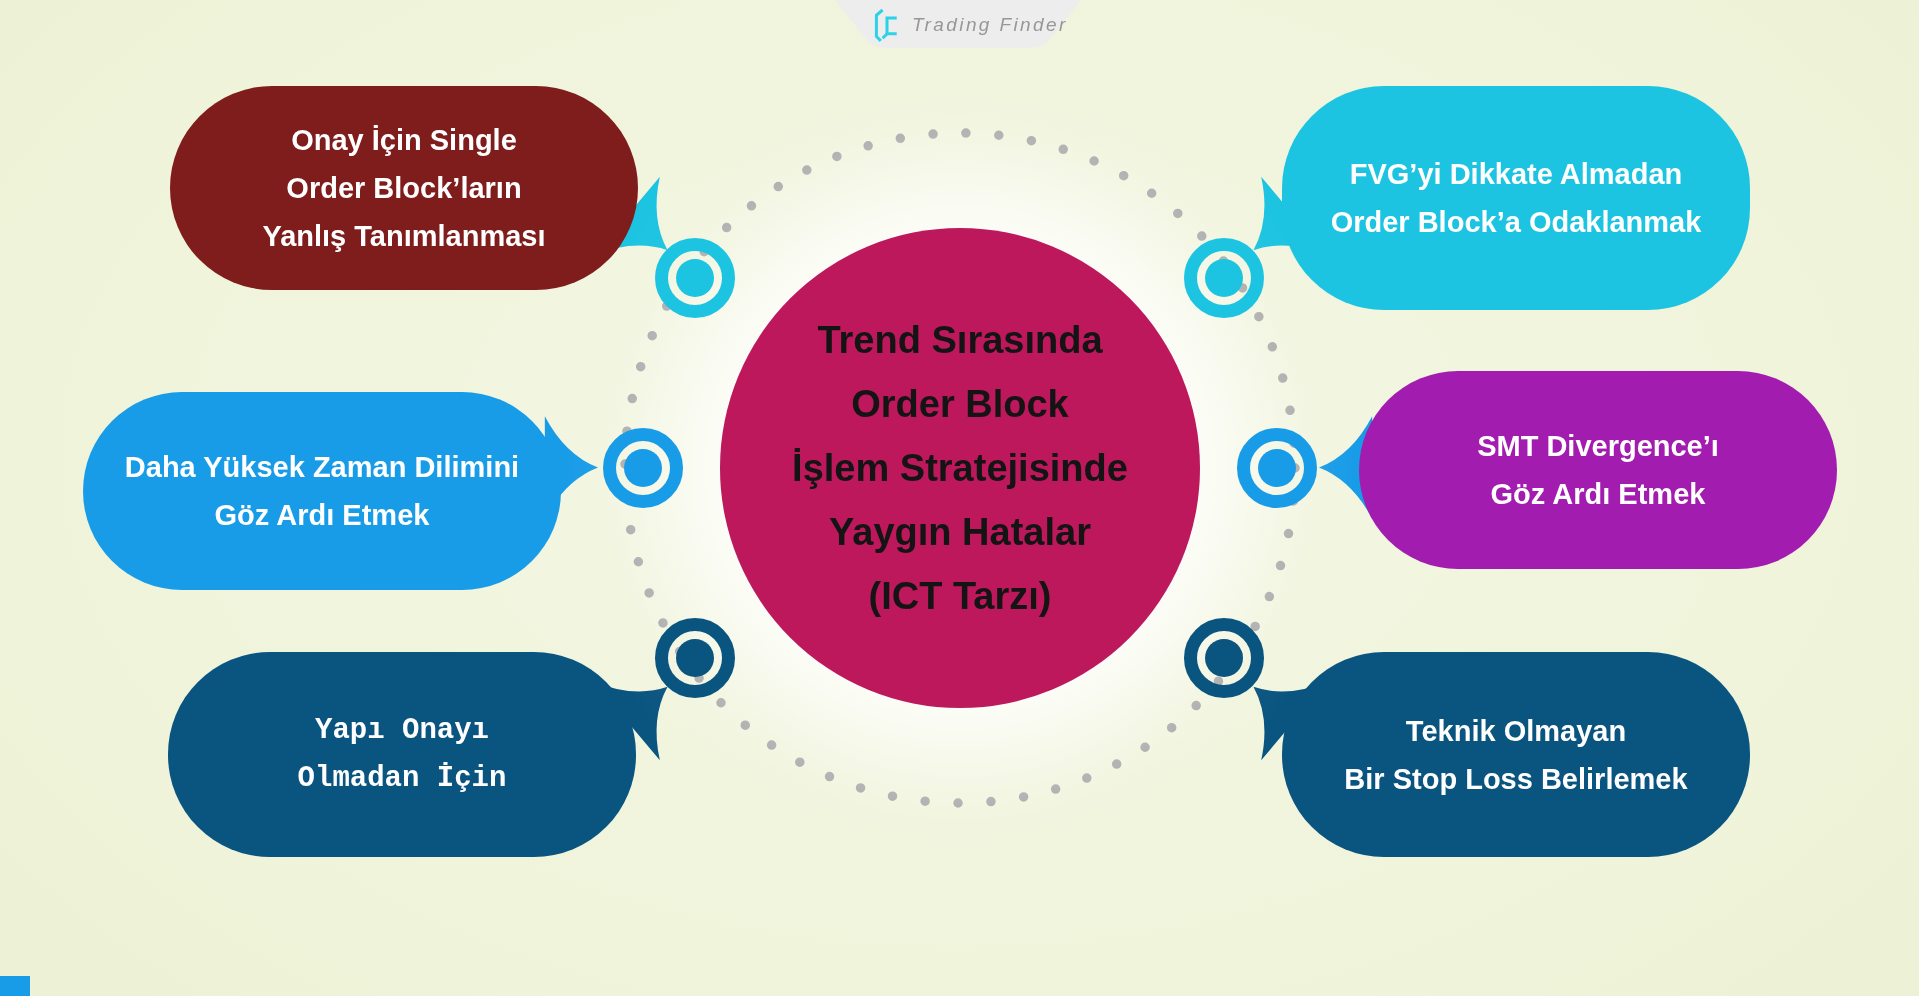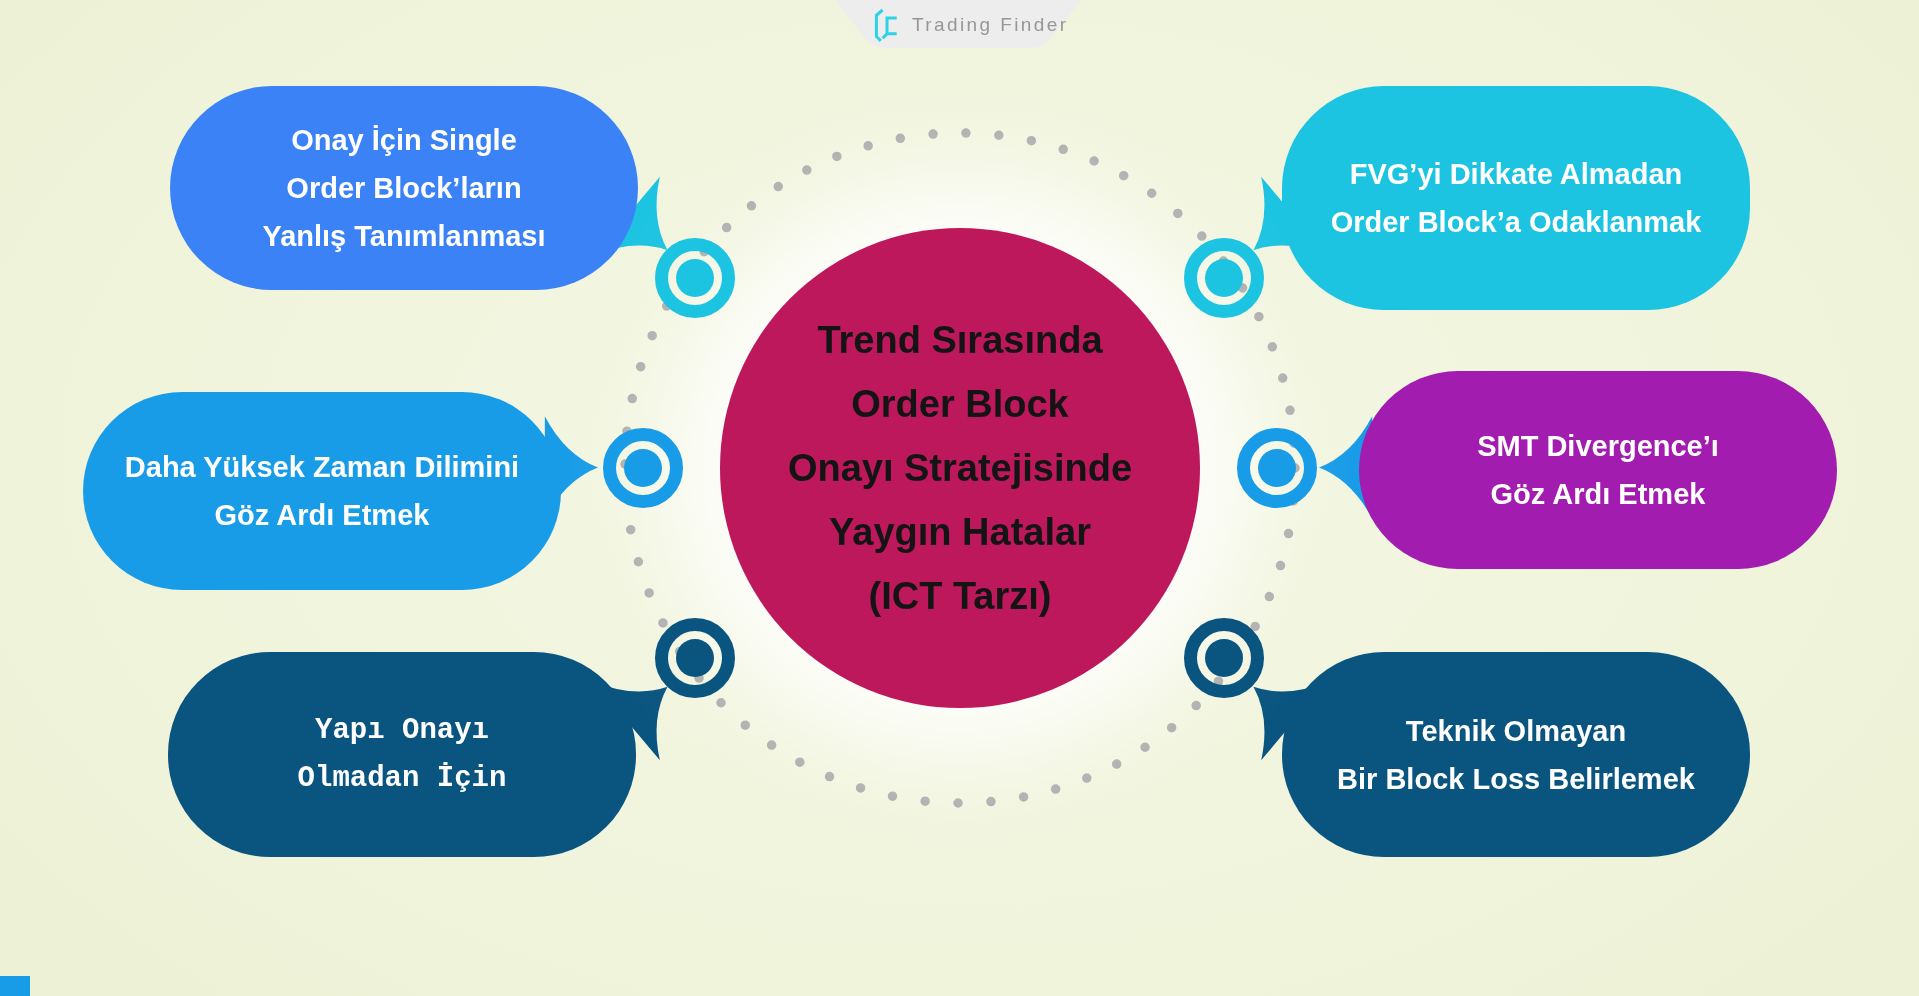--- a/index.html
+++ b/index.html
@@ -6,21 +6,21 @@
   body{
     width:1919px;height:996px;overflow:hidden;position:relative;
     font-family:"Liberation Sans","DejaVu Sans",sans-serif;
     background:radial-gradient(1500px 950px at 50% 46%, #f4f7e4 0%, #f0f4db 55%, #ebf0d2 100%);
   }
   .canvas{position:absolute;inset:0;}
 
   
   .banner-svg{position:absolute;left:0;top:0;}
   .logo{position:absolute;left:872px;top:6px;width:200px;height:38px;display:flex;align-items:center;gap:10px;}
-  .logo-text{font-size:19px;letter-spacing:2.4px;color:#97979a;font-weight:500;white-space:nowrap;}
+  .logo-text{font-size:19px;letter-spacing:2.4px;color:#97979a;font-weight:500;white-space:nowrap;font-style:italic;}
 
   
   .center-circle{
     position:absolute;left:720px;top:228px;width:480px;height:480px;border-radius:50%;
     background:#be185d;box-shadow:0 0 90px 55px rgba(255,255,255,0.78);
     display:flex;align-items:center;justify-content:center;z-index:3;
   }
   .center-text{text-align:center;color:#141414;font-weight:bold;font-size:38px;line-height:64px;}
   .center-text span{display:block;white-space:nowrap;}
 
@@ -96,21 +96,21 @@
   <svg class="tail t-tr" viewBox="0 0 60 120">
     <path d="M0 60 Q36 46 58 4 L58 116 Q36 74 0 60 Z" fill="#1dc4e1"></path>
   </svg>
   <svg class="tail t-mr" viewBox="0 0 60 120">
     <path d="M0 60 Q36 46 58 4 L58 116 Q36 74 0 60 Z" fill="#199ce8"></path>
   </svg>
   <svg class="tail t-br" viewBox="0 0 60 120">
     <path d="M0 60 Q36 46 58 4 L58 116 Q36 74 0 60 Z" fill="#0a5480"></path>
   </svg>
 
-  <div class="bubble b-tl" style="background: #3b82f6;">
+  <div class="bubble b-tl" style="background: #7f1d1d;">
     <div>
       <span>Onay İçin Single</span>
       <span>Order Block’ların</span>
       <span>Yanlış Tanımlanması</span>
     </div>
   </div>
   <div class="bubble b-ml" style="background: rgb(25, 156, 232);">
     <div>
       <span>Daha Yüksek Zaman Dilimini</span>
       <span>Göz Ardı Etmek</span>
@@ -130,21 +130,21 @@
   </div>
   <div class="bubble b-mr" style="background: #a21caf;">
     <div>
       <span>SMT Divergence’ı</span>
       <span>Göz Ardı Etmek</span>
     </div>
   </div>
   <div class="bubble b-br" style="background: rgb(10, 84, 128);">
     <div>
       <span>Teknik Olmayan</span>
-      <span>Bir Block Loss Belirlemek</span>
+      <span>Bir Stop Loss Belirlemek</span>
     </div>
   </div>
 
   <div class="marker m-tl" style="border-color: rgb(29, 196, 225);">
     <div class="marker-dot" style="background: rgb(29, 196, 225);"></div>
   </div>
   <div class="marker m-ml" style="border-color: rgb(25, 156, 232);">
     <div class="marker-dot" style="background: rgb(25, 156, 232);"></div>
   </div>
   <div class="marker m-bl" style="border-color: rgb(10, 84, 128);">
@@ -157,20 +157,20 @@
     <div class="marker-dot" style="background: rgb(25, 156, 232);"></div>
   </div>
   <div class="marker m-br" style="border-color: rgb(10, 84, 128);">
     <div class="marker-dot" style="background: rgb(10, 84, 128);"></div>
   </div>
 
   <div class="center-circle">
     <div class="center-text">
       <span>Trend Sırasında</span>
       <span>Order Block</span>
-      <span>Onayı Stratejisinde</span>
+      <span>İşlem Stratejisinde</span>
       <span>Yaygın Hatalar</span>
       <span>(ICT Tarzı)</span>
     </div>
   </div>
 
   <div class="corner-accent" style="background: rgb(25, 156, 232);"></div>
 </div>
 
 </body></html>

